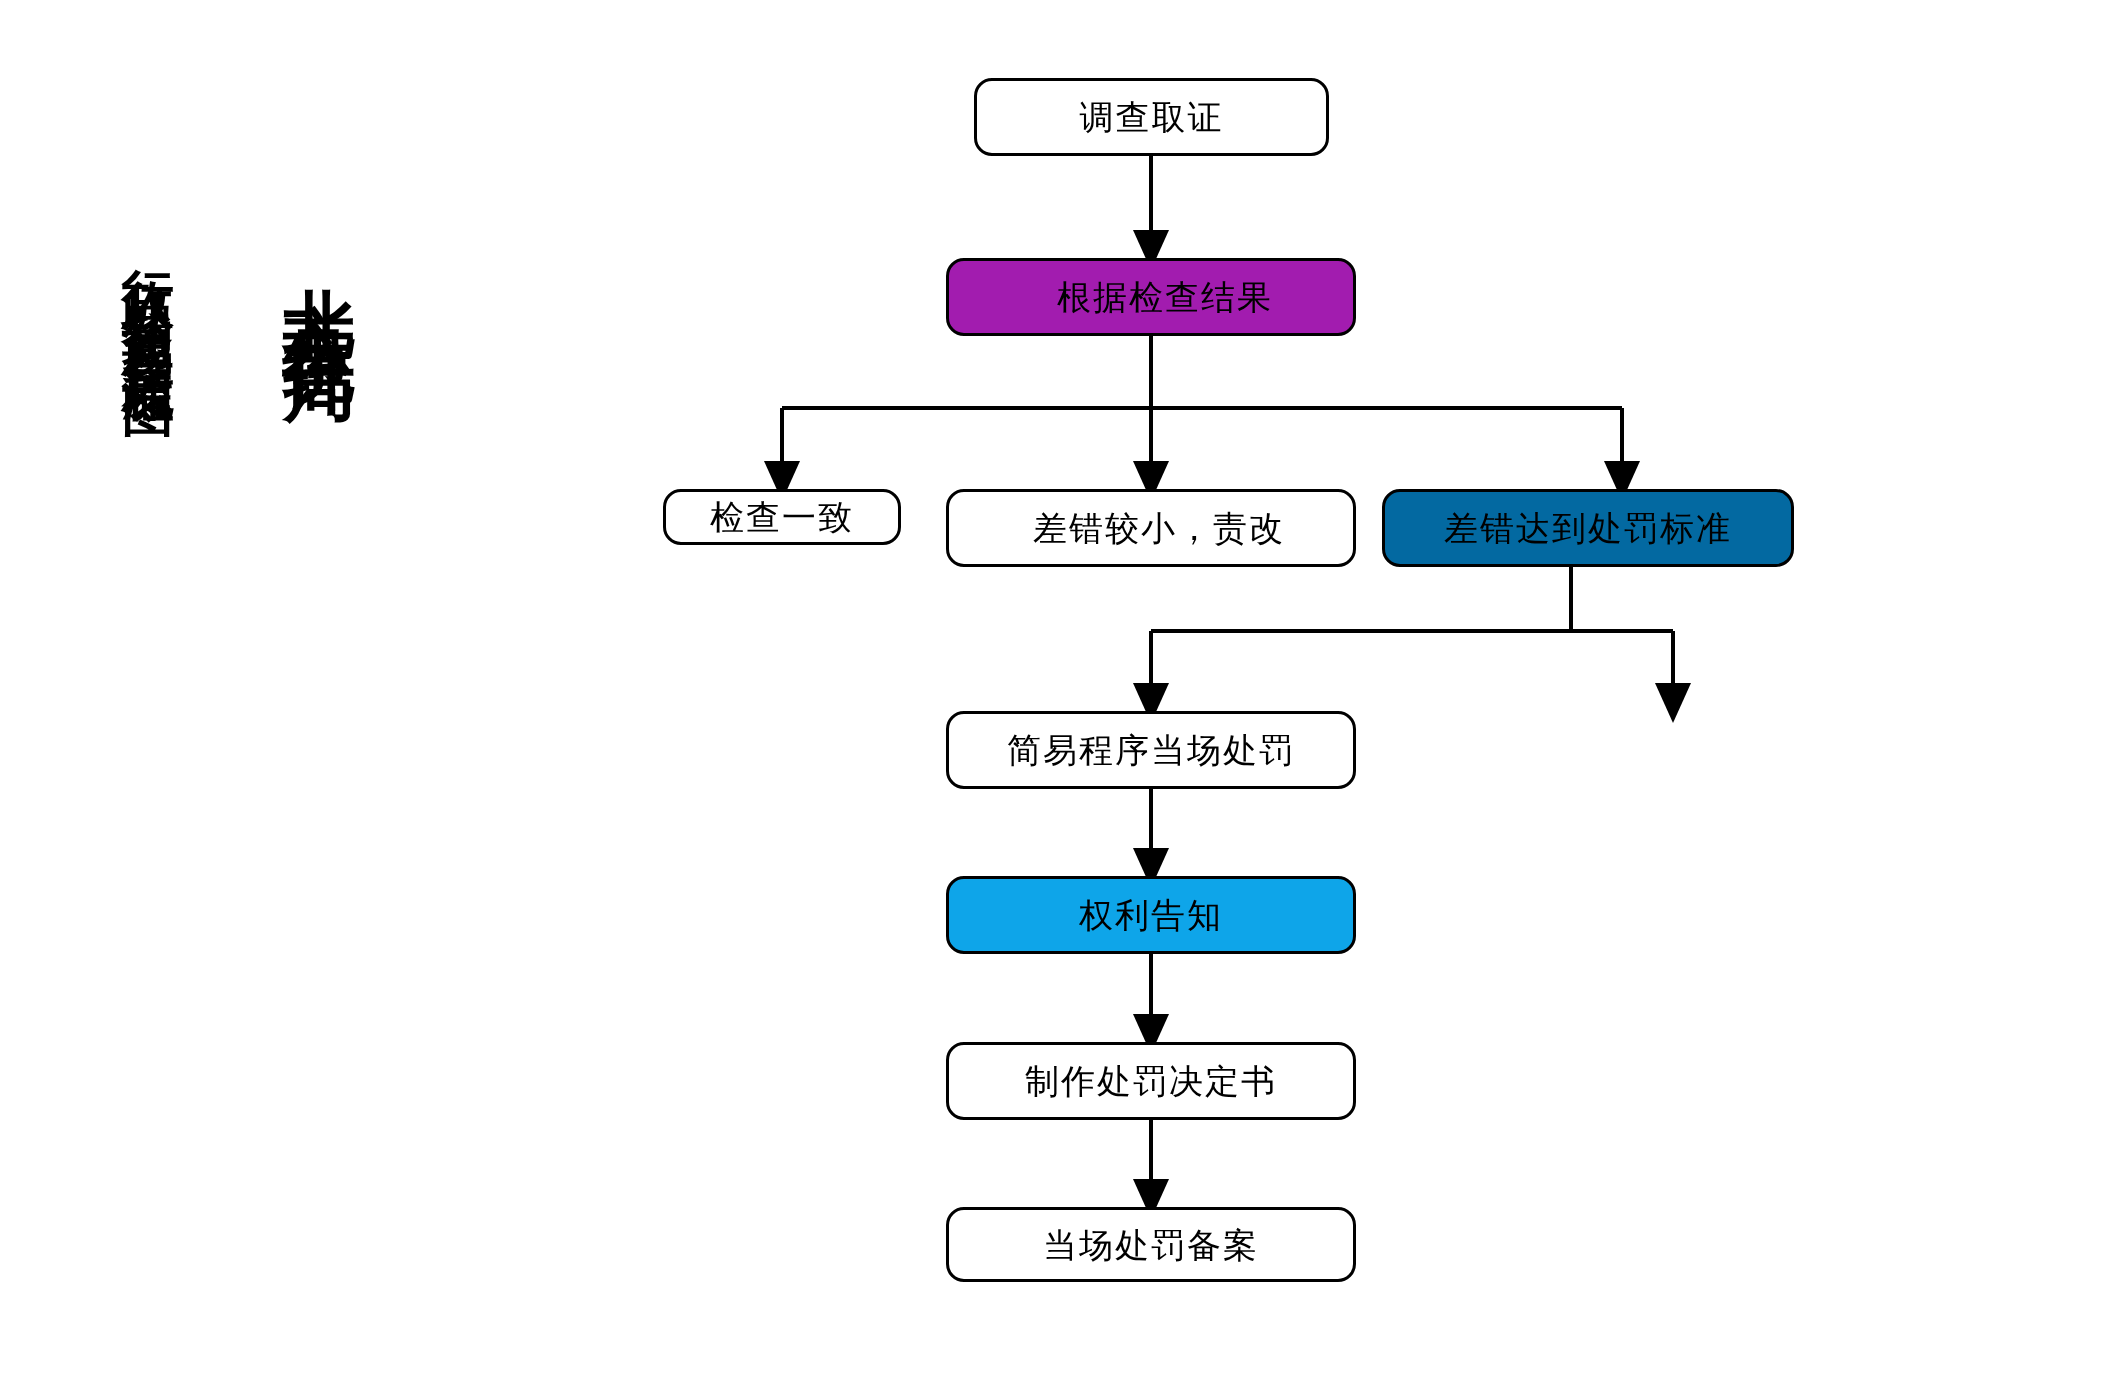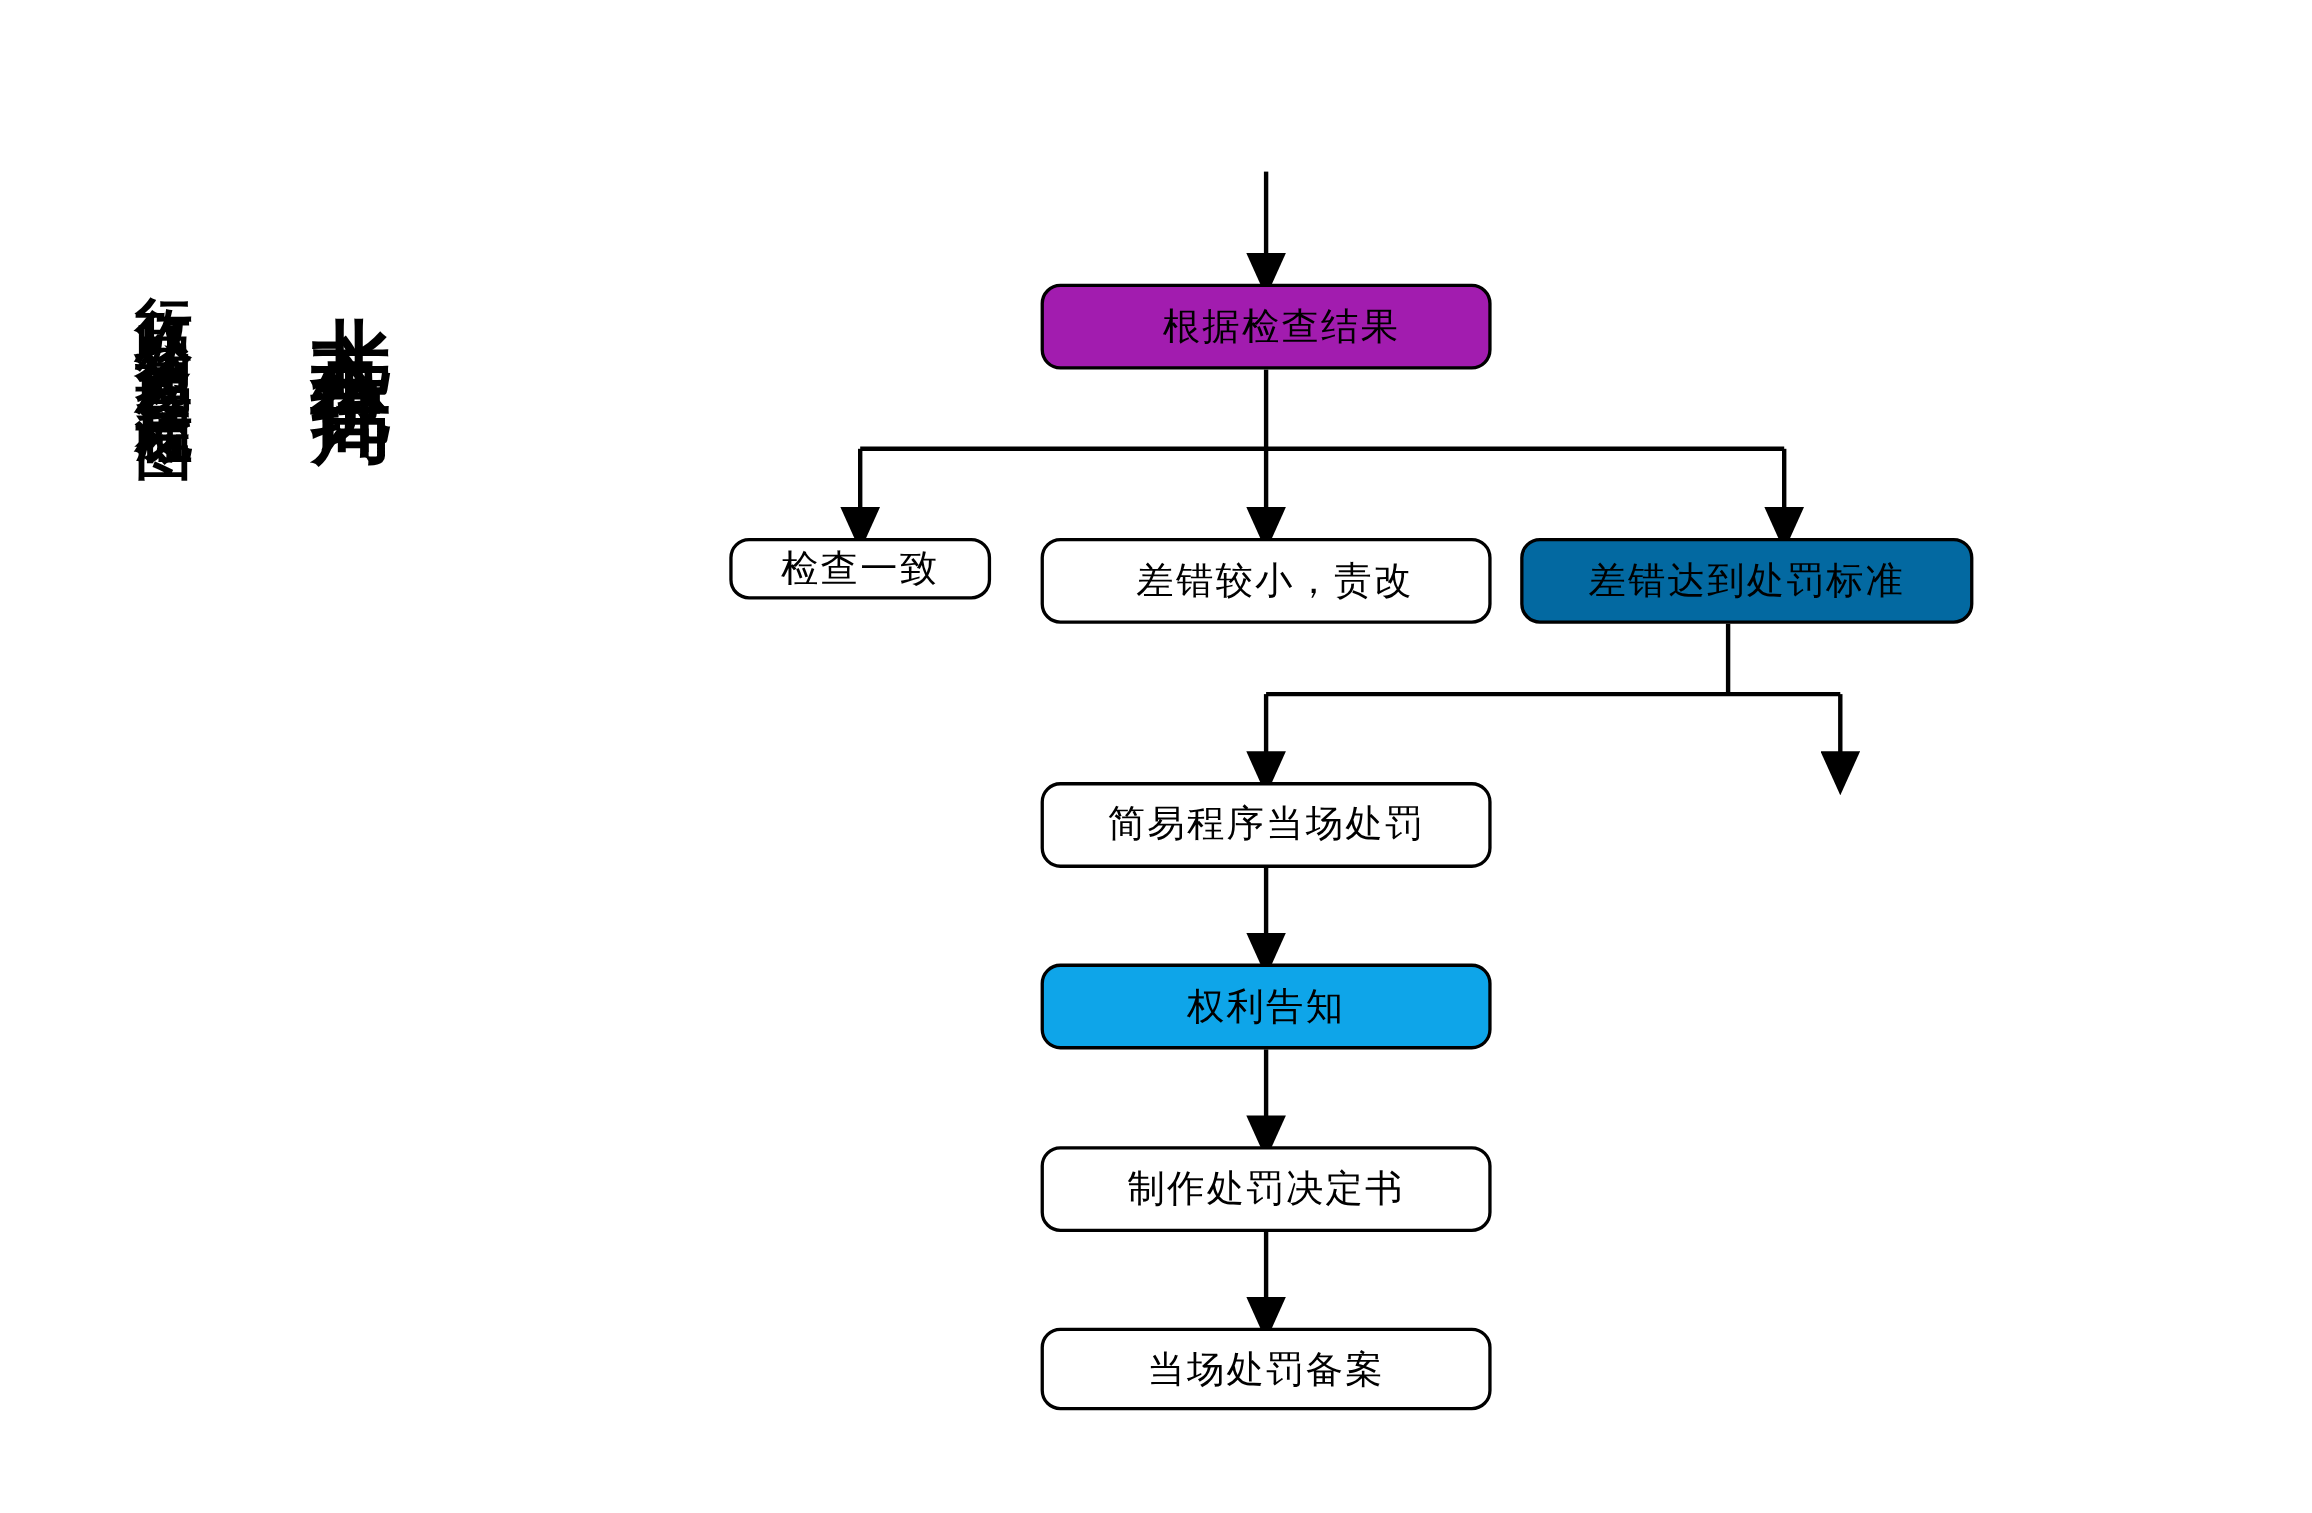--- a/index.html
+++ b/index.html
@@ -112,34 +112,37 @@
       <line x1="1151" y1="631" x2="1673" y2="631"></line>
       <line x1="1151" y1="631" x2="1151" y2="703" marker-end="url(#arrowhead)"></line>
       <line x1="1673" y1="631" x2="1673" y2="703" marker-end="url(#arrowhead)"></line>
 
       <line x1="1151" y1="789" x2="1151" y2="868" marker-end="url(#arrowhead)"></line>
       <line x1="1151" y1="954" x2="1151" y2="1034" marker-end="url(#arrowhead)"></line>
       <line x1="1151" y1="1120" x2="1151" y2="1199" marker-end="url(#arrowhead)"></line>
     </g>
   </svg>
 
+  <div class="node" id="node-investigate" style="left: 974px; top: 78px; width: 355px; height: 78px; border-color: rgb(0, 0, 0); background: rgb(255, 255, 255);">
+    <span class="node-label" style="color: rgb(0, 0, 0);">调查取证</span>
+  </div>
   <div class="node" id="node-inspection-result" style="left: 946px; top: 258px; width: 410px; height: 78px; border-color: rgb(0, 0, 0); background: #a21caf; padding-left: 28px;">
     <span class="node-label" style="color: rgb(0, 0, 0);">根据检查结果</span>
   </div>
   <div class="node" id="node-consistent" style="left: 663px; top: 489px; width: 238px; height: 56px; border-color: rgb(0, 0, 0); background: rgb(255, 255, 255);">
     <span class="node-label" style="color: rgb(0, 0, 0);">检查一致</span>
   </div>
   <div class="node" id="node-minor-error" style="left: 946px; top: 489px; width: 410px; height: 78px; border-color: rgb(0, 0, 0); background: rgb(255, 255, 255);">
     <span class="node-label" style="color: rgb(0, 0, 0); margin-left: 16px;">差错较小，责改</span>
   </div>
   <div class="node" id="node-penalty-standard" style="left: 1382px; top: 489px; width: 412px; height: 78px; border-color: rgb(0, 0, 0); background: #0369a1;">
     <span class="node-label" style="color: rgb(0, 0, 0);">差错达到处罚标准</span>
   </div>
   <div class="node" id="node-summary-penalty" style="left: 946px; top: 711px; width: 410px; height: 78px; border-color: rgb(0, 0, 0); background: rgb(255, 255, 255);">
-    <span class="node-label" style="color: rgb(0, 0, 0); font-family: Liberation Serif, serif;">简易程序当场处罚</span>
+    <span class="node-label" style="color: rgb(0, 0, 0);">简易程序当场处罚</span>
   </div>
   <div class="node" id="node-rights-notice" style="left: 946px; top: 876px; width: 410px; height: 78px; border-color: rgb(0, 0, 0); background: #0ea5e9;">
     <span class="node-label" style="color: rgb(0, 0, 0);">权利告知</span>
   </div>
   <div class="node" id="node-decision-doc" style="left: 946px; top: 1042px; width: 410px; height: 78px; border-color: rgb(0, 0, 0); background: rgb(255, 255, 255);">
     <span class="node-label" style="color: rgb(0, 0, 0);">制作处罚决定书</span>
   </div>
   <div class="node" id="node-record-filing" style="left: 946px; top: 1207px; width: 410px; height: 75px; border-color: rgb(0, 0, 0); background: rgb(255, 255, 255);">
     <span class="node-label" style="color: rgb(0, 0, 0);">当场处罚备案</span>
   </div>

